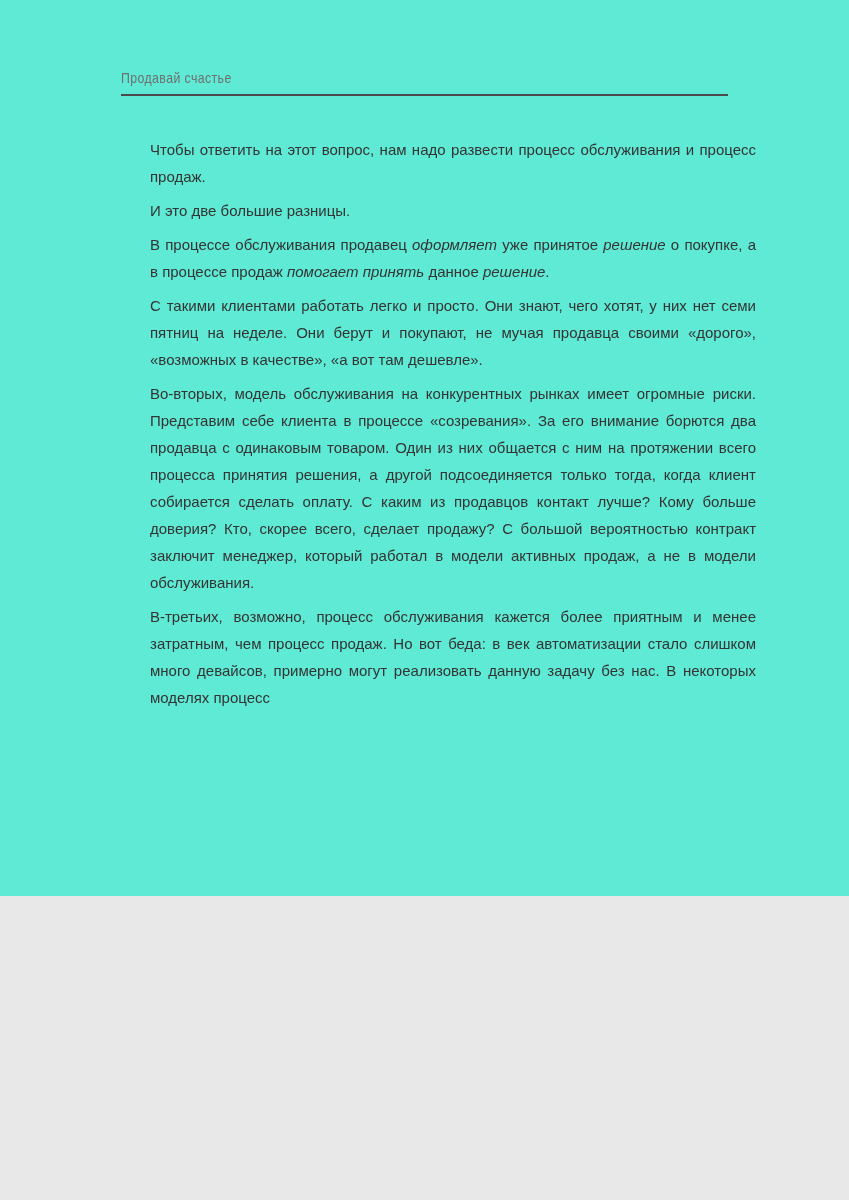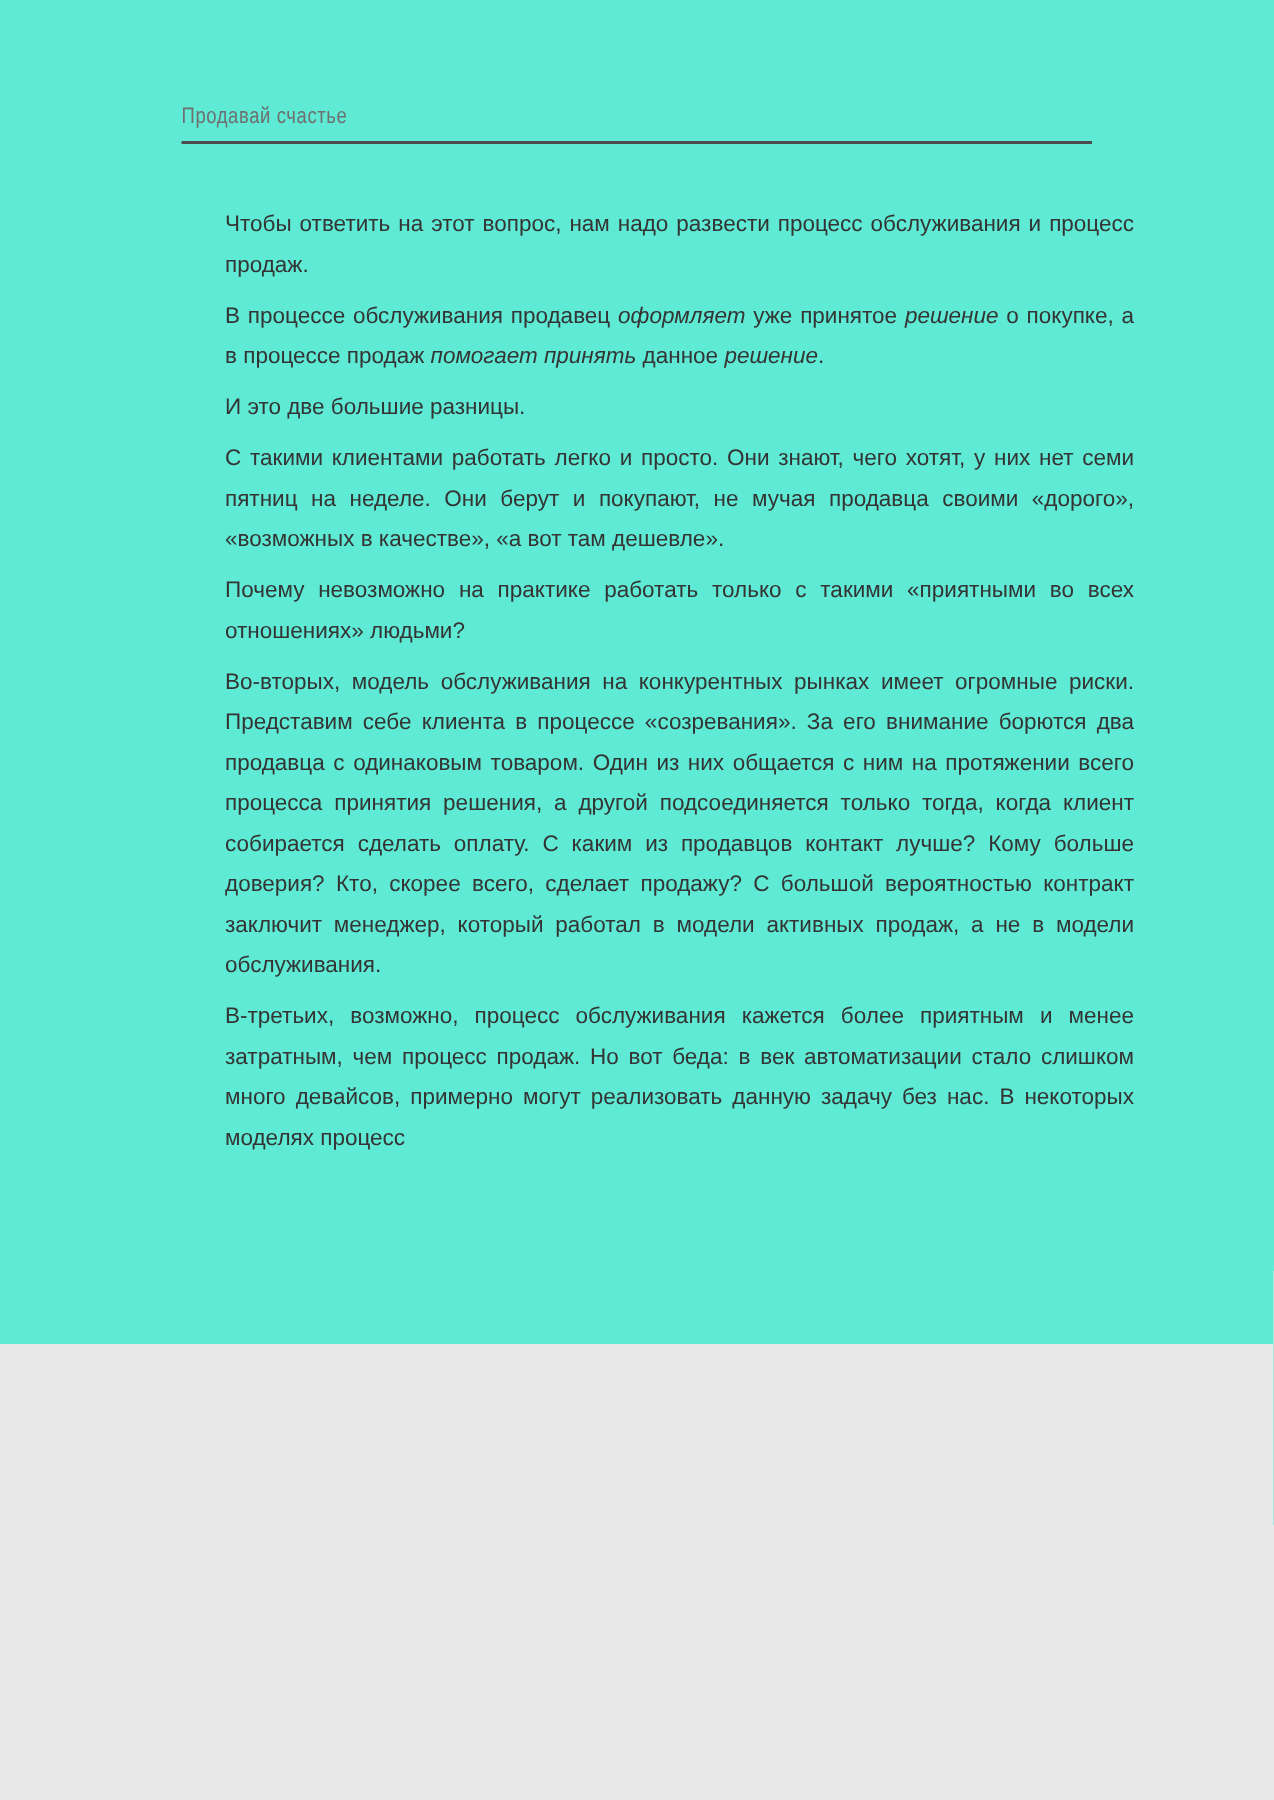--- a/index.html
+++ b/index.html
@@ -81,24 +81,23 @@
 
 <div class="page">
 
   <header class="running-head">
     <span class="rh-text">Продавай счастье</span>
     <div class="rh-rule"></div>
   </header>
 
   <main class="body-text" id="paragraphs">
       <p><span>Чтобы ответить на этот вопрос, нам надо развести процесс обслуживания и процесс продаж.</span></p>
+      <p><span>И это две большие разницы.</span></p>
       <p><span>В процессе обслуживания продавец </span><em>оформляет</em><span> уже принятое </span><em>решение</em><span> о покупке, а в процессе продаж </span><em>помогает принять</em><span> данное </span><em>решение</em><span>.</span></p>
-      <p><span>И это две большие разницы.</span></p>
       <p><span>С такими клиентами работать легко и просто. Они знают, чего хотят, у них нет семи пятниц на неделе. Они берут и покупают, не мучая продавца своими «дорого», «возможных в качестве», «а вот там дешевле».</span></p>
-      <p><span>Почему невозможно на практике работать только с такими «приятными во всех отношениях» людьми?</span></p>
       <p><span>Во-вторых, модель обслуживания на конкурентных рынках имеет огромные риски. Представим себе клиента в процессе «созревания». За его внимание борются два продавца с одинаковым товаром. Один из них общается с ним на протяжении всего процесса принятия решения, а другой подсоединяется только тогда, когда клиент собирается сделать оплату. С каким из продавцов контакт лучше? Кому больше доверия? Кто, скорее всего, сделает продажу? С большой вероятностью контракт заключит менеджер, который работал в модели активных продаж, а не в модели обслуживания.</span></p>
       <p><span>В-третьих, возможно, процесс обслуживания кажется более приятным и менее затратным, чем процесс продаж. Но вот беда: в век автоматизации стало слишком много девайсов, примерно могут реализовать данную задачу без нас. В некоторых моделях процесс</span></p>
     </main>
 
   <footer class="folio">
     <span class="folio-num">16</span>
   </footer>
 
 </div>
 

